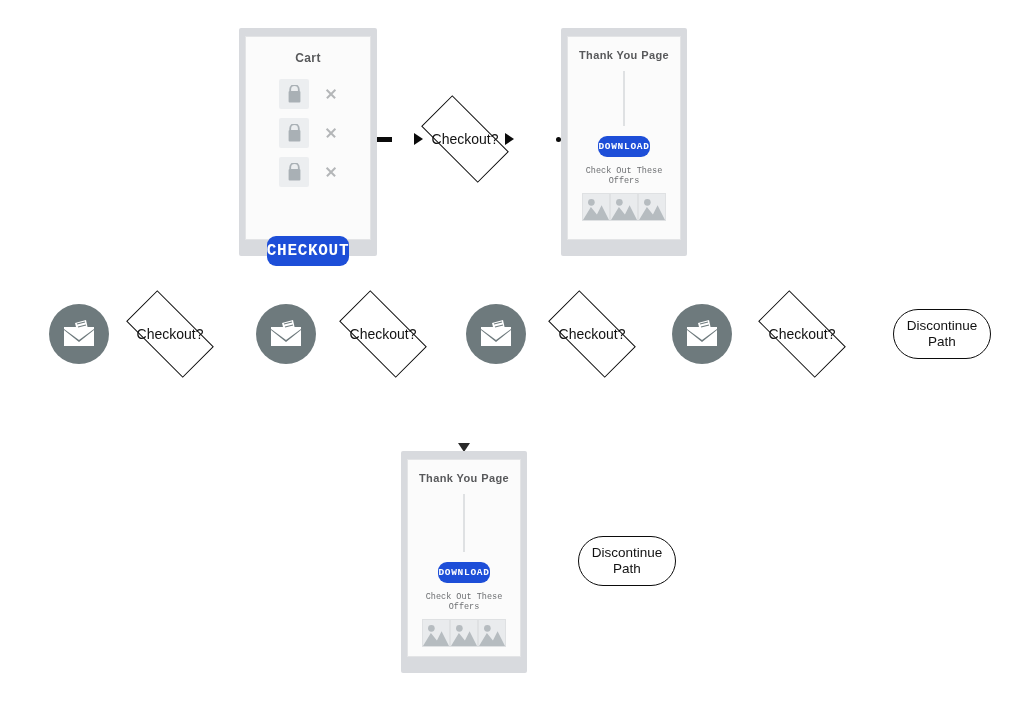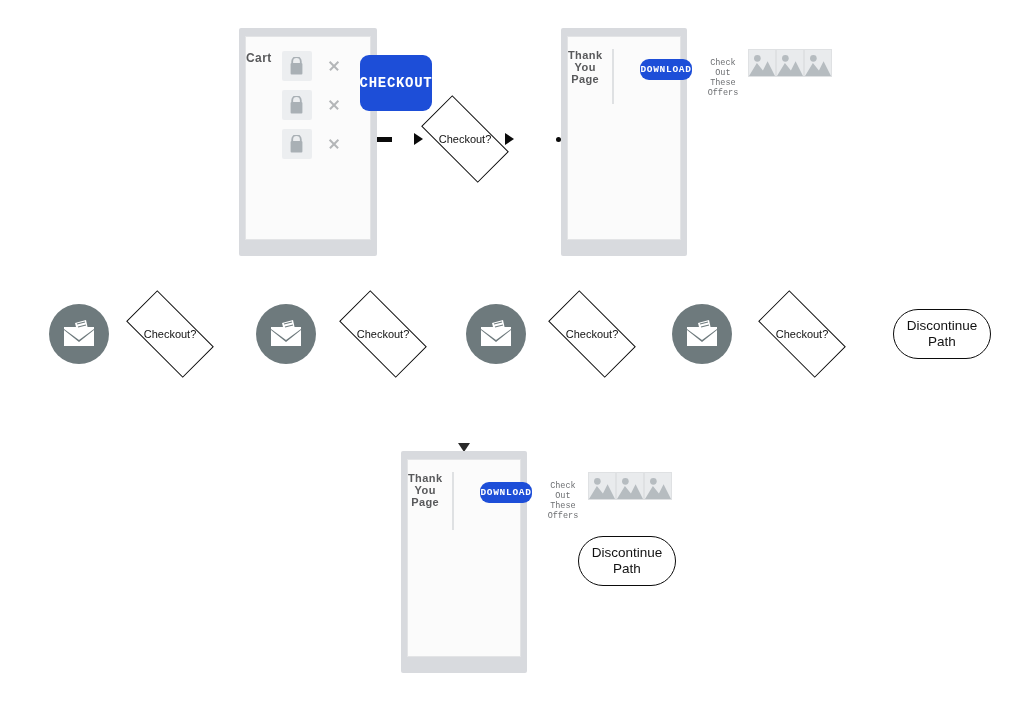--- a/index.html
+++ b/index.html
@@ -21,21 +21,22 @@
     position: absolute;
     background: #d8dade;
     border-radius: 2px;
     padding: 8px 6px 16px 6px;
   }
   .wf-card {
     background: #fbfbfb;
     border: 1px solid #e3e4e6;
     width: 100%; height: 100%;
     display: flex;
-    align-items: flex-start;
+    flex-direction: column;
+    align-items: center;
   }
   .wf-title {
     text-align: center;
     color: #58595b;
     font-weight: bold;
     letter-spacing: 0.4px;
   }
 
   
   .cart-rows { padding: 0 10px; }
@@ -107,21 +108,21 @@
   }
   .diamond .dshape {
     position: absolute; inset: 0;
     background: #ffffff;
     border: 1px solid #0b0b0b;
     transform: rotate(45deg);
   }
   .diamond .dlabel {
     position: relative;
     z-index: 2;
-    font-size: 11px;
+    font-size: 14px;
     color: #111111;
     white-space: nowrap;
     line-height: 1;
   }
 
   .mail-node {
     position: absolute;
     width: 60px; height: 60px;
     border-radius: 50%;
     background: #6e7a7d;
@@ -224,21 +225,21 @@
           <div class="cart-bars">
             <div class="bar short"></div>
               <div class="bar full"></div>
               <div class="bar full"></div>
           </div>
           <div class="x-icon"></div>
         </div>
       </div>
 
       <div style="padding:4px 10px 0 10px;">
-        <button class="cta" style="width:100%; font-size:14px; padding:20px 0;">CHECKOUT</button>
+        <button class="cta" style="width:100%; font-size:16px; padding:6px 0;margin-top:36px;">CHECKOUT</button>
       </div>
     </div>
   </div>
 
   <div class="diamond" style="left:425px; top:117px; width:80px; height:44px;">
     <div class="dshape"></div>
     <span class="dlabel">Checkout?</span>
   </div>
 
   <div class="wf-frame" style="left:561px; top:28px; width:126px; height:228px;">

